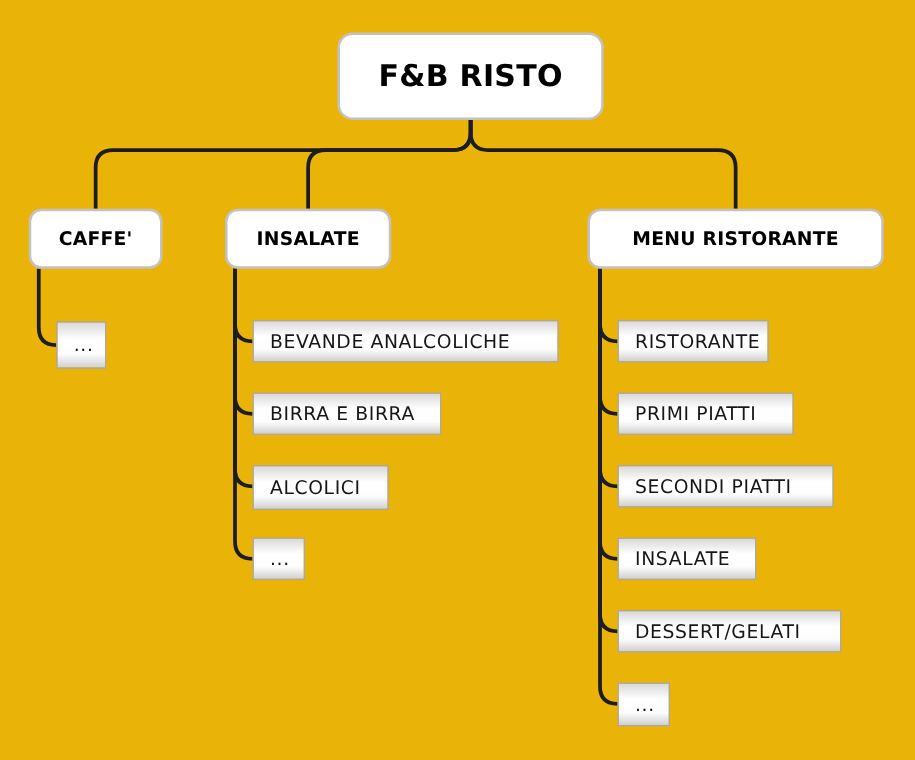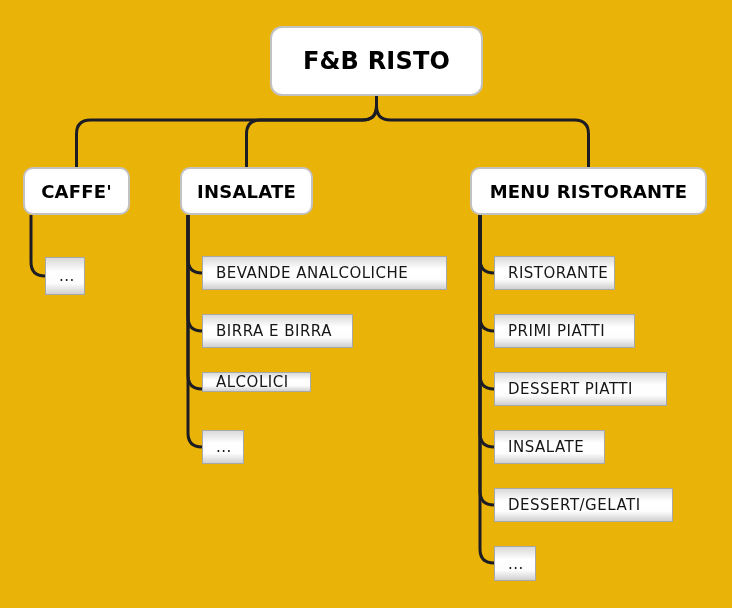--- a/index.html
+++ b/index.html
@@ -34,21 +34,21 @@
     display: flex;
     align-items: center;
     white-space: nowrap;
   }
   .pnode {
     justify-content: center;
     background: #ffffff;
     border: 2px solid #c2c2c2;
     border-radius: 10px;
     font-weight: bold;
-    font-size: 18px;
+    font-size: 15px;
     color: #000000;
     letter-spacing: 0.2px;
   }
   .pnode.root {
     border-radius: 12px;
     font-size: 24px;
   }
   .leaf {
     justify-content: flex-start;
     padding: 0 13px;
@@ -87,23 +87,23 @@
   <div class="node pnode root" style="left:270px; top:26px; width:213px; height:70px;">F&amp;B RISTO</div>
 
   <div class="node pnode" style="left:23px; top:167px; width:107px; height:48px;">CAFFE'</div>
   <div class="node pnode" style="left:180px; top:167px; width:133px; height:48px;">INSALATE</div>
   <div class="node pnode" style="left:470px; top:167px; width:237px; height:48px;">MENU RISTORANTE</div>
 
   <div class="node leaf" style="left:45px; top:257px; width:40px; height:38px;">...</div>
 
   <div class="node leaf" style="left:202px; top:256px; width:245px; height:34px;">BEVANDE ANALCOLICHE</div>
   <div class="node leaf" style="left:202px; top:314px; width:151px; height:34px;">BIRRA E BIRRA</div>
-  <div class="node leaf" style="left:202px; top:372px; width:109px; height:20px;">ALCOLICI</div>
+  <div class="node leaf" style="left:202px; top:372px; width:109px; height:36px;">ALCOLICI</div>
   <div class="node leaf" style="left:202px; top:430px; width:42px; height:34px;">...</div>
 
   <div class="node leaf" style="left:494px; top:256px; width:121px; height:34px;">RISTORANTE</div>
   <div class="node leaf" style="left:494px; top:314px; width:141px; height:34px;">PRIMI PIATTI</div>
-  <div class="node leaf" style="left:494px; top:372px; width:173px; height:34px;">DESSERT PIATTI</div>
+  <div class="node leaf" style="left:494px; top:372px; width:173px; height:34px;">SECONDI PIATTI</div>
   <div class="node leaf" style="left:494px; top:430px; width:111px; height:34px;">INSALATE</div>
   <div class="node leaf" style="left:494px; top:488px; width:179px; height:34px;">DESSERT/GELATI</div>
   <div class="node leaf" style="left:494px; top:546px; width:42px; height:35px;">...</div>
 
 </div>
 
 </body></html>

